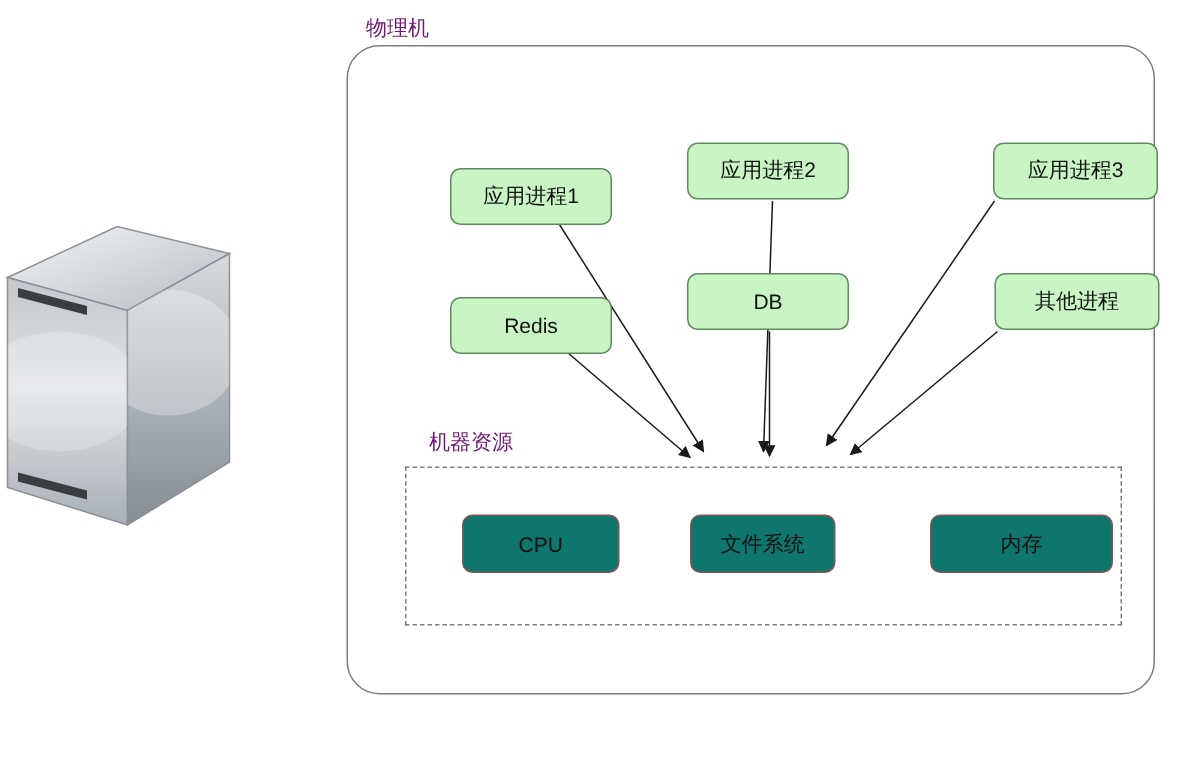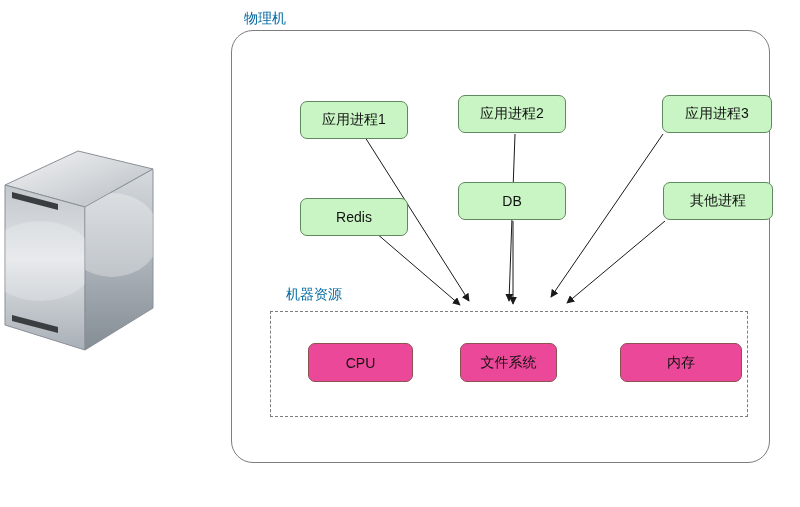--- a/index.html
+++ b/index.html
@@ -2,36 +2,36 @@
 <html><head>
 <meta charset="utf-8">
 <style>
   html,body{margin:0;padding:0;}
   body{
     width:800px;height:507px;position:relative;overflow:hidden;
     background:#ffffff;
     font-family:"Liberation Sans","DejaVu Sans",sans-serif;
     color:#111;
   }
-  .label{position:absolute;font-size:14px;line-height:20px;color:#0369a1;white-space:nowrap;}
+  .label{position:absolute;font-size:14px;line-height:20px;color:#701a75;white-space:nowrap;}
   .machine-outline{
     position:absolute;left:231px;top:30px;width:539px;height:433px;
     border:1px solid #7d7d7d;border-radius:22px;z-index:0;box-sizing:border-box;
   }
   .resources-outline{
     position:absolute;left:270px;top:311px;width:478px;height:106px;
     border:1px dashed #7d7d7d;z-index:0;box-sizing:border-box;
   }
   .node{
     position:absolute;display:flex;align-items:center;justify-content:center;
     font-size:14px;border-radius:7px;z-index:2;box-sizing:border-box;
     text-align:center;
   }
   .node.green{background:#c9f5c4;border:1px solid #5e8a5e;width:108px;height:38px;}
-  .node.red{background:#ec4899;border:1px solid #8a5252;height:39px;}
+  .node.red{background:#0f766e;border:1px solid #8a5252;height:39px;}
   #arrow-layer{position:absolute;left:0;top:0;z-index:1;pointer-events:none;}
   #server-art{position:absolute;left:0;top:143px;z-index:0;}
 </style>
 </head>
 <body>
 
 <svg id="server-art" width="163" height="215" viewBox="0 0 163 215">
   <defs>
     <linearGradient id="gTop" x1="0" y1="0" x2="1" y2="1">
       <stop offset="0" stop-color="#f4f5f6"></stop>
@@ -79,21 +79,21 @@
   <g stroke="#1a1a1a" stroke-width="1" fill="none">
     <line x1="363" y1="134" x2="469" y2="301" marker-end="url(#arrowhead)"></line>
     <line x1="515" y1="134" x2="509" y2="301" marker-end="url(#arrowhead)"></line>
     <line x1="663" y1="134" x2="551" y2="297" marker-end="url(#arrowhead)"></line>
     <line x1="362" y1="221" x2="460" y2="305" marker-end="url(#arrowhead)"></line>
     <line x1="513" y1="221" x2="513" y2="304" marker-end="url(#arrowhead)"></line>
     <line x1="665" y1="221" x2="567" y2="303" marker-end="url(#arrowhead)"></line>
   </g>
 </svg>
 
-<div class="node green" style="left:300px;top:101px;">应用进程1</div>
+<div class="node green" style="left:300px;top:112px;">应用进程1</div>
 <div class="node green" style="left:458px;top:95px;">应用进程2</div>
 <div class="node green" style="left:618px;top:95px;width:110px;margin-left:44px;">应用进程3</div>
 
 <div class="node green" style="left:300px;top:182px;margin-top:16px;">Redis</div>
 <div class="node green" style="left:458px;top:182px;">DB</div>
 <div class="node green" style="left:618px;top:182px;width:110px;margin-left:45px;">其他进程</div>
 
 <div class="label" style="left:286px;top:284px;">机器资源</div>
 <div class="resources-outline"></div>
 

